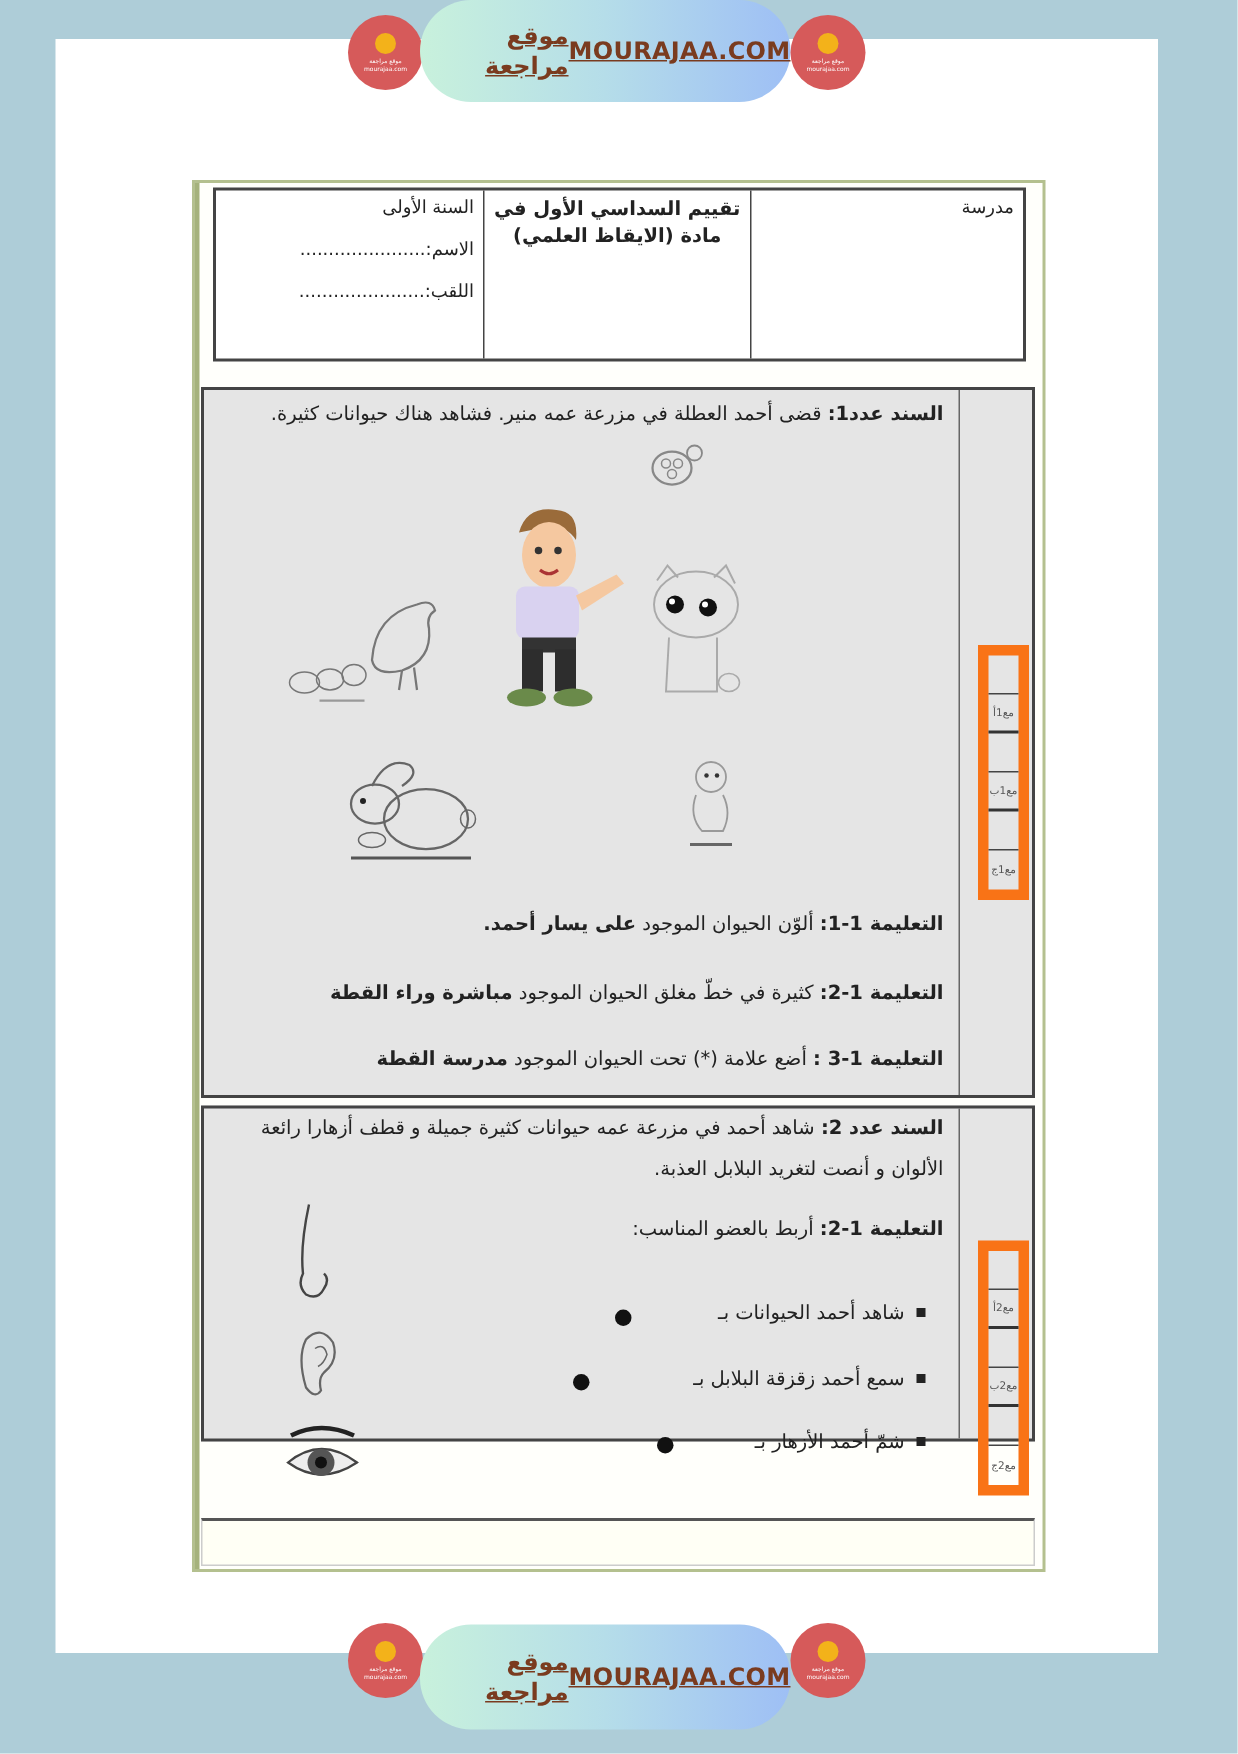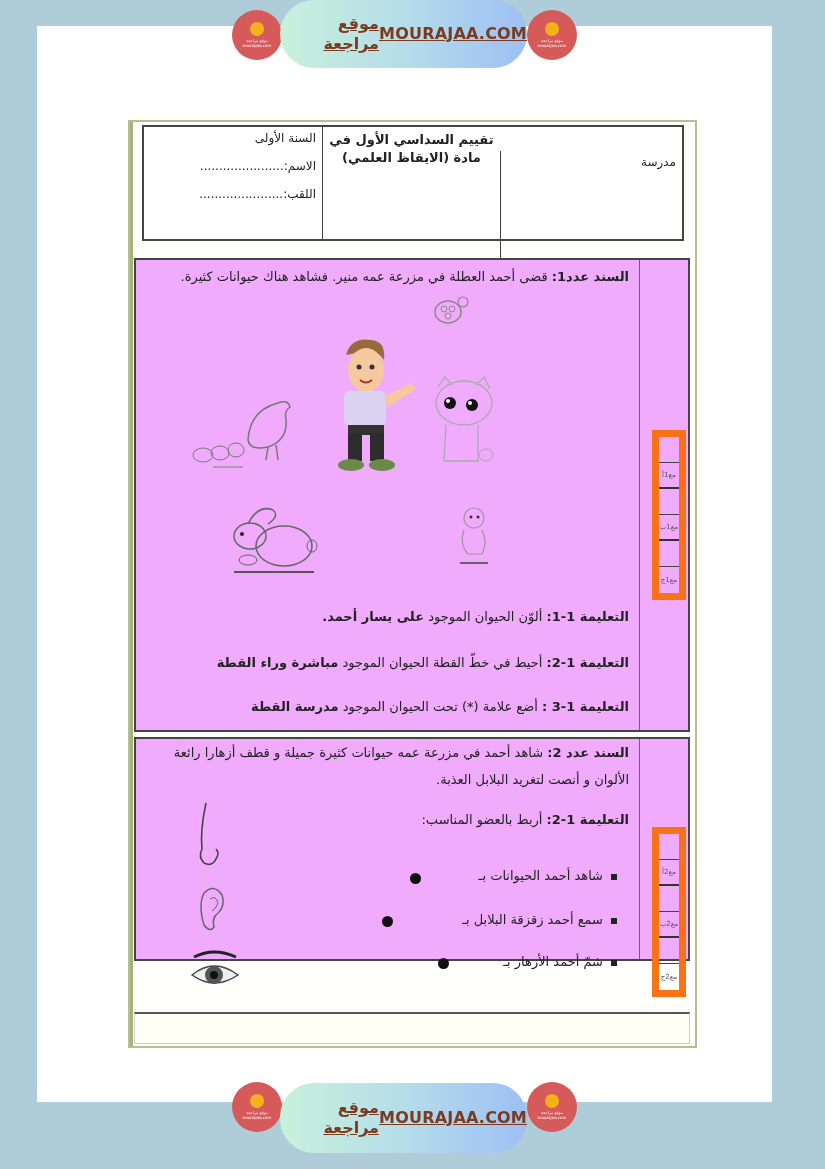--- a/index.html
+++ b/index.html
@@ -24,26 +24,26 @@
     .badge.bl { left: 232px; top: 1082px; }
     .badge.br { left: 527px; top: 1082px; }
 
     
     .scan { position: absolute; left: 128px; top: 120px; width: 569px; height: 928px; border: 2px solid #b4c08f; background: #fffffb; }
     .scan-inner-left { position: absolute; left: 0; top: 0; bottom: 0; width: 3px; background: #a5b27c; }
 
     .hdr-table { position: absolute; left: 142px; top: 125px; width: 542px; height: 116px; border: 2px solid #444; display: flex; direction: rtl; background: #fff; }
     .hdr-cell { height: 100%; border-left: 1px solid #444; padding: 4px 6px; font-family: "DejaVu Sans", sans-serif; color: #222; }
     .hdr-cell:last-child { border-left: none; }
-    .c-school { width: 182px; font-size: 12px; margin-top: 24px; }
+    .c-school { width: 182px; font-size: 12px; }
     .c-title { width: 178px; font-size: 13px; font-weight: bold; text-align: center; line-height: 18px; }
     .c-student { flex: 1; font-size: 12px; }
     .c-student div { margin-bottom: 14px; white-space: nowrap; }
 
-    .section { position: absolute; left: 134px; width: 556px; border: 2px solid #444; background: #f0abfc; }
+    .section { position: absolute; left: 134px; width: 556px; border: 2px solid #444; background: #e5e5e5; }
     .sec1 { top: 258px; height: 474px; }
     .sec2 { top: 737px; height: 224px; }
     .sec-main { position: absolute; left: 0; top: 0; width: 504px; height: 100%; border-right: 1px solid #666; }
     .sec-score { position: absolute; right: 0; top: 0; width: 50px; height: 100%; }
     .score-col { position: absolute; left: 14px; width: 34px; border: 7px solid #f97316; }
     .score-col .box { height: 26px; border-bottom: 1px solid #444; font-size: 7px; color: #555; display: flex; align-items: center; justify-content: center; direction: rtl; }
     .score-col .box:last-child { border-bottom: none; }
     .score-col .box.lbl { border-bottom: 2px solid #333; }
 
     .rtl { direction: rtl; text-align: right; font-family: "DejaVu Sans", sans-serif; color: #222; padding-left: 17px; }
@@ -162,21 +162,21 @@
       <line x1="6" y1="59" x2="34" y2="59" stroke="#666" stroke-width="2"></line>
     </svg>
 
     <div class="para rtl" style="top:342px;">
       <b>التعليمة 1-1:</b>
       <span>ألوّن الحيوان الموجود</span>
       <b>على يسار أحمد.</b>
     </div>
     <div class="para rtl" style="top:388px;">
       <b>التعليمة 1-2:</b>
-      <span>أحيط في خطّ القطة الحيوان الموجود</span>
+      <span>كثيرة في خطّ مغلق الحيوان الموجود</span>
       <b>مباشرة وراء القطة</b>
     </div>
     <div class="para rtl" style="top:432px;">
       <b>التعليمة 1-3 :</b>
       <span>أضع علامة (*) تحت الحيوان الموجود</span>
       <b>مدرسة القطة</b>
     </div>
   </div>
   <div class="sec-score">
     <div class="score-col" style="top:170px;">

